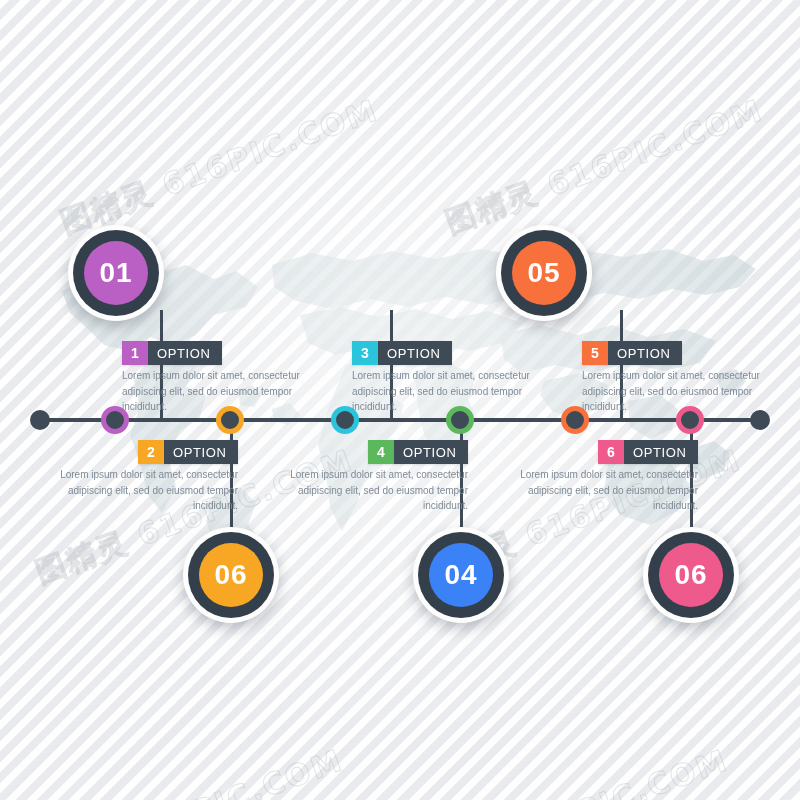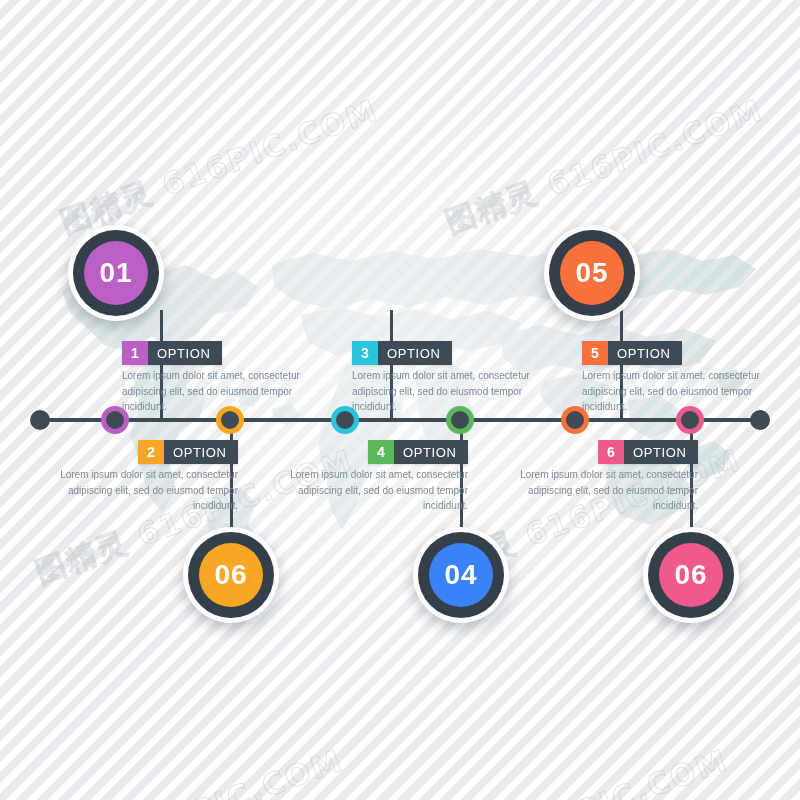--- a/index.html
+++ b/index.html
@@ -241,21 +241,21 @@
   <div class="badge" style="left:183px; top:527px;">
     <div class="badge-ring">
       <div class="badge-core" style="background:#f7a724;">06</div>
     </div>
   </div>
   <div class="badge" style="left:413px; top:527px;">
     <div class="badge-ring">
       <div class="badge-core" style="background:#3b82f6;">04</div>
     </div>
   </div>
-  <div class="badge" style="left:544px; top:225px;text-align:right;">
+  <div class="badge" style="left:496px; top:225px;text-align:right;">
     <div class="badge-ring">
       <div class="badge-core" style="background:#f8703c;">05</div>
     </div>
   </div>
   <div class="badge" style="left:643px; top:527px;">
     <div class="badge-ring">
       <div class="badge-core" style="background:#ef5a8c;">06</div>
     </div>
   </div>
 

